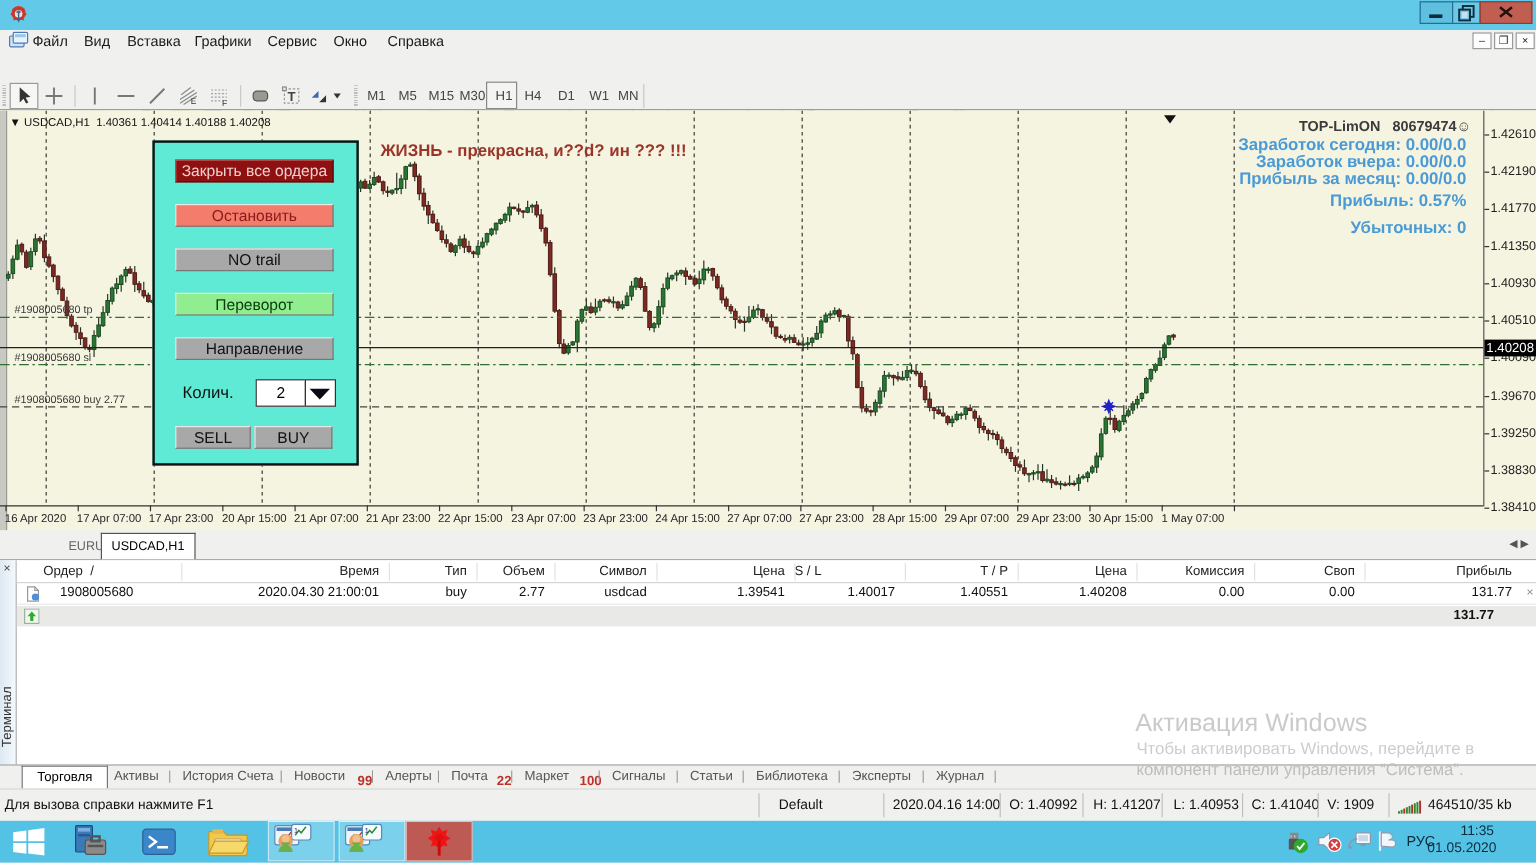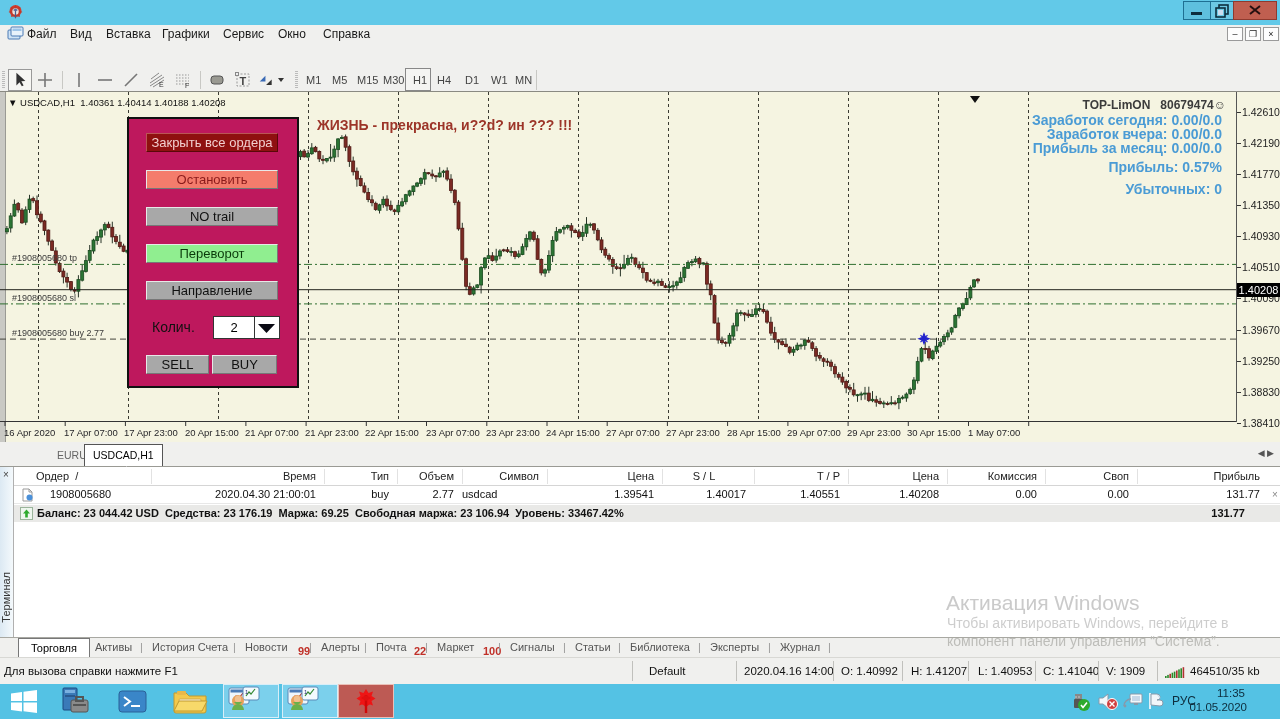--- a/index.html
+++ b/index.html
@@ -31,21 +31,21 @@
 .plab { position:absolute; left:1242px; font-size:10.5px; color:#222; }
 .ptick { position:absolute; left:1237px; width:4px; height:1px; background:#333; }
 #pricebox { position:absolute; left:1237px; top:283px; width:43px; height:14px; background:#000; color:#fff; font-size:11px; line-height:14px; text-align:center; }
 #chead { position:absolute; left:8px; top:5px; font-size:9.5px; color:#111; }
 #zhizn { position:absolute; left:317px; top:25px; font-size:14px; font-weight:bold; color:#9c3529; }
 #toplimon { position:absolute; right:54px; top:6px; font-size:12px; font-weight:bold; color:#3b3b3b; }
 .blue { position:absolute; right:58px; font-size:14px; font-weight:bold; color:#4a9bd5; white-space:pre; }
 .llabel { position:absolute; font-size:9px; color:#3a3a3a; }
 
 
-#panel { position:absolute; left:127px; top:25px; width:172px; height:271px; background:#be185d; border:2px solid #111; }
+#panel { position:absolute; left:127px; top:25px; width:172px; height:271px; background:#5eead4; border:2px solid #111; }
 .pbtn { position:absolute; left:17px; width:132px; height:19px; text-align:center; border:1px solid #777;
         border-top-color:#e8e8e8; border-left-color:#e8e8e8; font-size:13px; line-height:18px; }
 
 
 #charttabs { position:absolute; left:0; top:442px; width:1280px; height:25px; background:#f0f0ee; border-bottom:1px solid #9a9a94; }
 .ctab { position:absolute; top:3px; height:22px; font-size:10.5px; padding:4px 8px 0 8px; }
 
 
 #terminal { position:absolute; left:0; top:467px; width:1280px; height:170px; background:#fff; }
 #sidebar { position:absolute; left:0; top:0; width:14px; height:189px; background:linear-gradient(to right,#dce9f3,#f4f9fc); border-right:1px solid #b0b0b0; }
@@ -964,21 +964,21 @@
   <div style="position:absolute;left:3px;top:2px;font-size:10px;color:#444;">×</div>
   <div style="position:absolute;left:0px;top:105px;font-size:11px;color:#333;writing-mode:vertical-rl;transform:rotate(180deg);white-space:nowrap;">Терминал</div>
  </div>
  <div style="position:absolute;left:14px;top:0;width:1266px;height:19px;background:#fff;border-bottom:1px solid #d5d5d5">
         <div class="hcell" style="left:22px">Ордер&nbsp;&nbsp;/</div>
         <div class="hcell" style="left:137px;width:165px;text-align:right">Время</div>
         <div class="hcell" style="left:310px;width:65px;text-align:right">Тип</div>
         <div class="hcell" style="left:383px;width:57px;text-align:right">Объем</div>
         <div class="hcell" style="left:448px;width:77px;text-align:right">Символ</div>
         <div class="hcell" style="left:533px;width:107px;text-align:right">Цена</div>
-        <div class="hcell" style="left:648px;width:84px;text-align:center">S / L</div>
+        <div class="hcell" style="left:648px;width:84px;text-align:left">S / L</div>
         <div class="hcell" style="left:740px;width:86px;text-align:right">T / P</div>
         <div class="hcell" style="left:834px;width:91px;text-align:right">Цена</div>
         <div class="hcell" style="left:933px;width:90px;text-align:right">Комиссия</div>
         <div class="hcell" style="left:1031px;width:84px;text-align:right">Своп</div>
         <div class="hcell" style="left:1123px;width:123px;text-align:right">Прибыль</div>
         <div class="vline" style="left:137px"></div>
         <div class="vline" style="left:310px"></div>
         <div class="vline" style="left:383px"></div>
         <div class="vline" style="left:448px"></div>
         <div class="vline" style="left:533px"></div>
@@ -992,36 +992,35 @@
       <div style="position:absolute;left:14px;top:19px;width:1266px;height:18px;border-bottom:1px solid #e8e8e8">
         <svg style="position:absolute;left:7px;top:2px" width="13" height="14">
           <path d="M2 1 h6 l3 3 v9 h-9 Z" fill="#fff" stroke="#999"></path>
           <path d="M8 1 v3 h3" fill="none" stroke="#999"></path>
           <circle cx="8.5" cy="9.5" r="3" fill="#4a90d9"></circle>
         </svg>
         <div class="dcell" style="left:36px">1908005680</div>
         <div class="dcell" style="left:137px;width:165px;text-align:right">2020.04.30 21:00:01</div>
         <div class="dcell" style="left:310px;width:65px;text-align:right">buy</div>
         <div class="dcell" style="left:383px;width:57px;text-align:right">2.77</div>
-        <div class="dcell" style="left:448px;width:77px;">usdcad</div>
+        <div class="dcell" style="left:448px;width:77px;text-align:right">usdcad</div>
         <div class="dcell" style="left:533px;width:107px;text-align:right">1.39541</div>
         <div class="dcell" style="left:648px;width:84px;text-align:right">1.40017</div>
         <div class="dcell" style="left:740px;width:86px;text-align:right">1.40551</div>
         <div class="dcell" style="left:834px;width:91px;text-align:right">1.40208</div>
         <div class="dcell" style="left:933px;width:90px;text-align:right">0.00</div>
         <div class="dcell" style="left:1031px;width:84px;text-align:right">0.00</div>
         <div class="dcell" style="left:1123px;width:123px;text-align:right">131.77</div>
         <div style="position:absolute;left:1258px;top:3px;font-size:10px;color:#888">×</div>
       </div>
  <div id="balrow">
         <svg style="position:absolute;left:6px;top:2px" width="13" height="13">
           <rect x="0.5" y="0.5" width="12" height="12" fill="#eef6ee" stroke="#9ab49a"></rect>
           <path d="M6.5 2.5 L10 6.5 L7.8 6.5 L7.8 10.5 L5.2 10.5 L5.2 6.5 L3 6.5 Z" fill="#2daa2d"></path>
         </svg>
-        <div style="position:absolute;left:23px;top:0">Баланс: 23 044.42 USD&nbsp;&nbsp;Средства: 23 176.19&nbsp;&nbsp;Маржа: 69.25&nbsp;&nbsp;Свободная маржа: 23 106.94&nbsp;&nbsp;Уровень: 33467.42%</div>
         <div style="position:absolute;right:35px;top:0">131.77</div>
       </div>
 </div>
 
 <div id="wm1">Активация Windows</div>
 <div id="wm3">компонент панели управления “Система”.</div>
 <div id="wm2">Чтобы активировать Windows, перейдите в</div>
 
 <div id="bottomtabs">
       <div style="position:absolute;left:18px;top:0px;height:20px;background:#fff;border:1px solid #777;border-bottom:none;padding:3px 12px 0 12px;color:#000;">Торговля</div>

